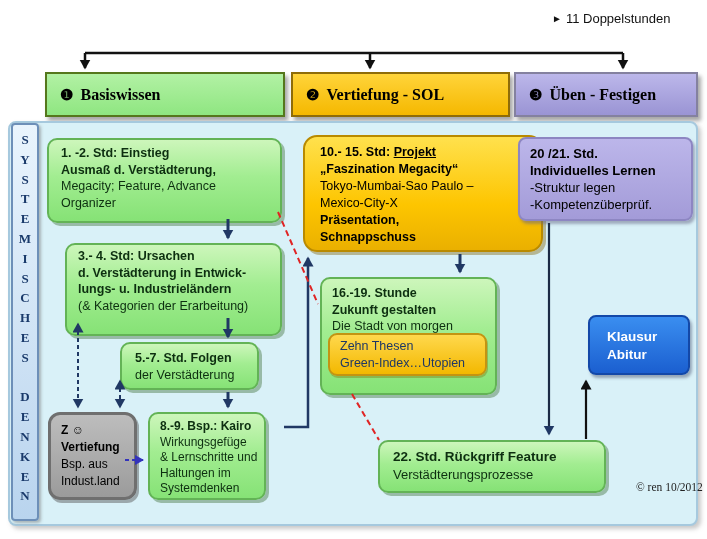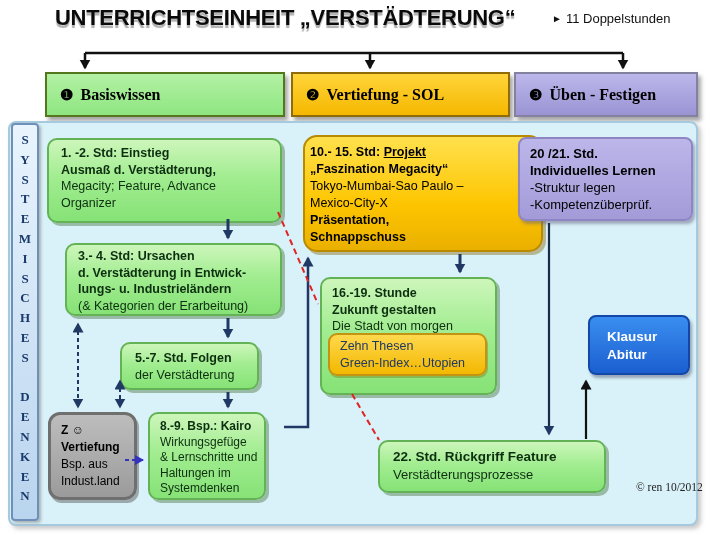--- a/index.html
+++ b/index.html
@@ -38,27 +38,27 @@
          border:2px solid #63b356;box-shadow:3px 3px 0 rgba(55,105,45,0.40);}
   .gold{background:linear-gradient(180deg,#ffe14d,#fdc500 60%,#eab000);
         border:2px solid #b98a00;border-radius:14px;box-shadow:3px 3px 0 rgba(125,95,0,0.40);color:#000;}
   .purple{background:linear-gradient(180deg,#bcb6ea,#a39bd8);
           border:2px solid #8d86c2;border-radius:8px;box-shadow:2px 3px 3px rgba(100,100,130,0.5);color:#000;}
   .gray{background:linear-gradient(180deg,#bdbdbd,#9b9b9b);
         border:3px solid #6f6f6f;border-radius:12px;box-shadow:2px 3px 0 rgba(80,80,80,0.45);color:#000;}
   .blue{background:linear-gradient(180deg,#3a8ef0,#1b5fd0);
         border:2px solid #1348a8;border-radius:8px;box-shadow:2px 3px 3px rgba(80,90,120,0.5);color:#fff;}
   .bx-einstieg{left:47px;top:138px;width:235px;height:85px;padding:5px 12px;}
-  .bx-ursachen{left:65px;top:243px;width:217px;height:73px;padding:3px 11px;}
+  .bx-ursachen{left:65px;top:243px;width:217px;height:93px;padding:3px 11px;}
   .bx-folgen{left:120px;top:342px;width:139px;height:48px;padding:6px 13px;}
   .bx-vertiefung{left:48px;top:412px;width:89px;height:88px;padding:7px 10px;}
   .bx-vertiefung .ln{font-size:12px;line-height:17px;}
   .bx-kairo{left:148px;top:412px;width:118px;height:88px;padding:5px 10px;}
   .bx-kairo .ln{font-size:12px;line-height:15.6px;}
-  .bx-projekt{left:303px;top:135px;width:240px;height:117px;padding:7px 5px;}
+  .bx-projekt{left:303px;top:135px;width:240px;height:117px;padding:7px 15px;}
   .bx-projekt .ln{line-height:17px;}
   .bx-zukunft{left:320px;top:277px;width:177px;height:118px;padding:6px 10px;}
   .bx-thesen{left:328px;top:333px;width:159px;height:43px;padding:3px 10px;
              background:linear-gradient(180deg,#ffd84d,#f3b800);border:2px solid #c39412;
              border-radius:9px;color:#1f3864;box-shadow:1px 2px 0 rgba(130,100,0,0.35);}
   .bx-thesen .ln{font-size:12.5px;line-height:17px;}
   .bx-individuell{left:518px;top:137px;width:175px;height:84px;padding:6px 10px;color:#000;}
   .bx-individuell .ln{font-size:13px;line-height:17px;}
   .bx-klausur{left:588px;top:315px;width:102px;height:60px;padding:11px 0 0 17px;}
   .bx-klausur .ln{font-size:13.5px;line-height:17.5px;}
@@ -68,21 +68,20 @@
   .copyright{position:absolute;left:636px;top:481px;font-family:"Liberation Serif",serif;
              font-size:11.5px;color:#222;white-space:nowrap;}
   
   svg.wires{position:absolute;left:0;top:0;z-index:5;pointer-events:none;}
 </style>
 </head>
 <body>
 
 <div id="slide">
 
-  <div class="title">UNTERRICHTSEINHEIT „VERSTÄDTERUNG“</div>
   <div class="duration">
     <span class="tri">►</span><span>11 Doppelstunden</span>
   </div>
 
   <div class="phase phase-basis">
     <span class="num">❶</span>
     <span>Basiswissen</span>
   </div>
   <div class="phase phase-sol">
     <span class="num">❷</span>

